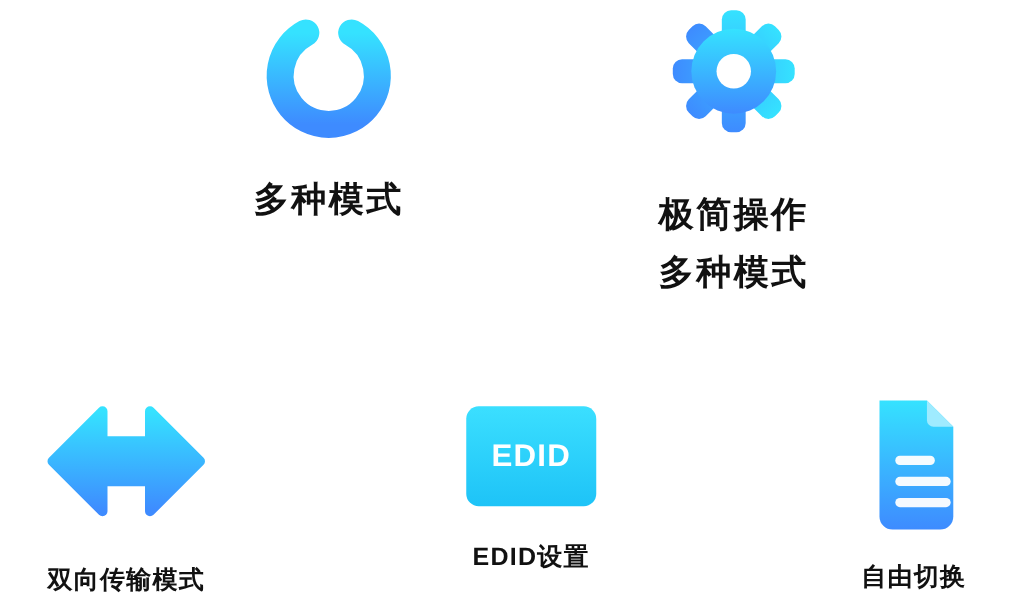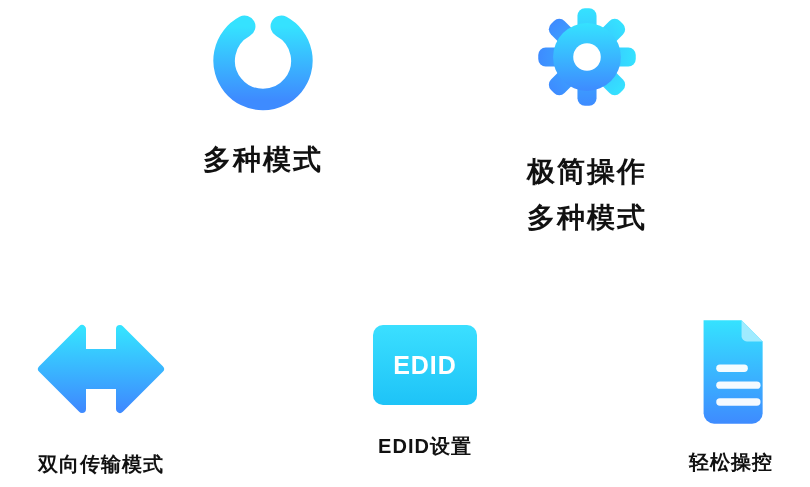--- a/index.html
+++ b/index.html
@@ -138,16 +138,16 @@
             <stop offset="1" stop-color="#3E8BFF"></stop>
           </linearGradient>
         </defs>
         <path d="M24 6 h36 l20 20 v68 a10 10 0 0 1 -10 10 H34 a10 10 0 0 1 -10 -10 Z" fill="url(#g5)"></path>
         <path d="M60 6 l20 20 h-15 a5 5 0 0 1 -5 -5 Z" fill="#9FEBFF"></path>
         <rect x="36" y="48" width="30" height="7" rx="3.5" fill="#ffffff" opacity="0.95"></rect>
         <rect x="36" y="64" width="42" height="7" rx="3.5" fill="#ffffff" opacity="0.95"></rect>
         <rect x="36" y="80" width="42" height="7" rx="3.5" fill="#ffffff" opacity="0.95"></rect>
       </svg>
     </span>
-    <div class="label">轻松操控</div>
+    <div class="label">自由切换</div>
   </div>
 
 </div>
 
 </body></html>

